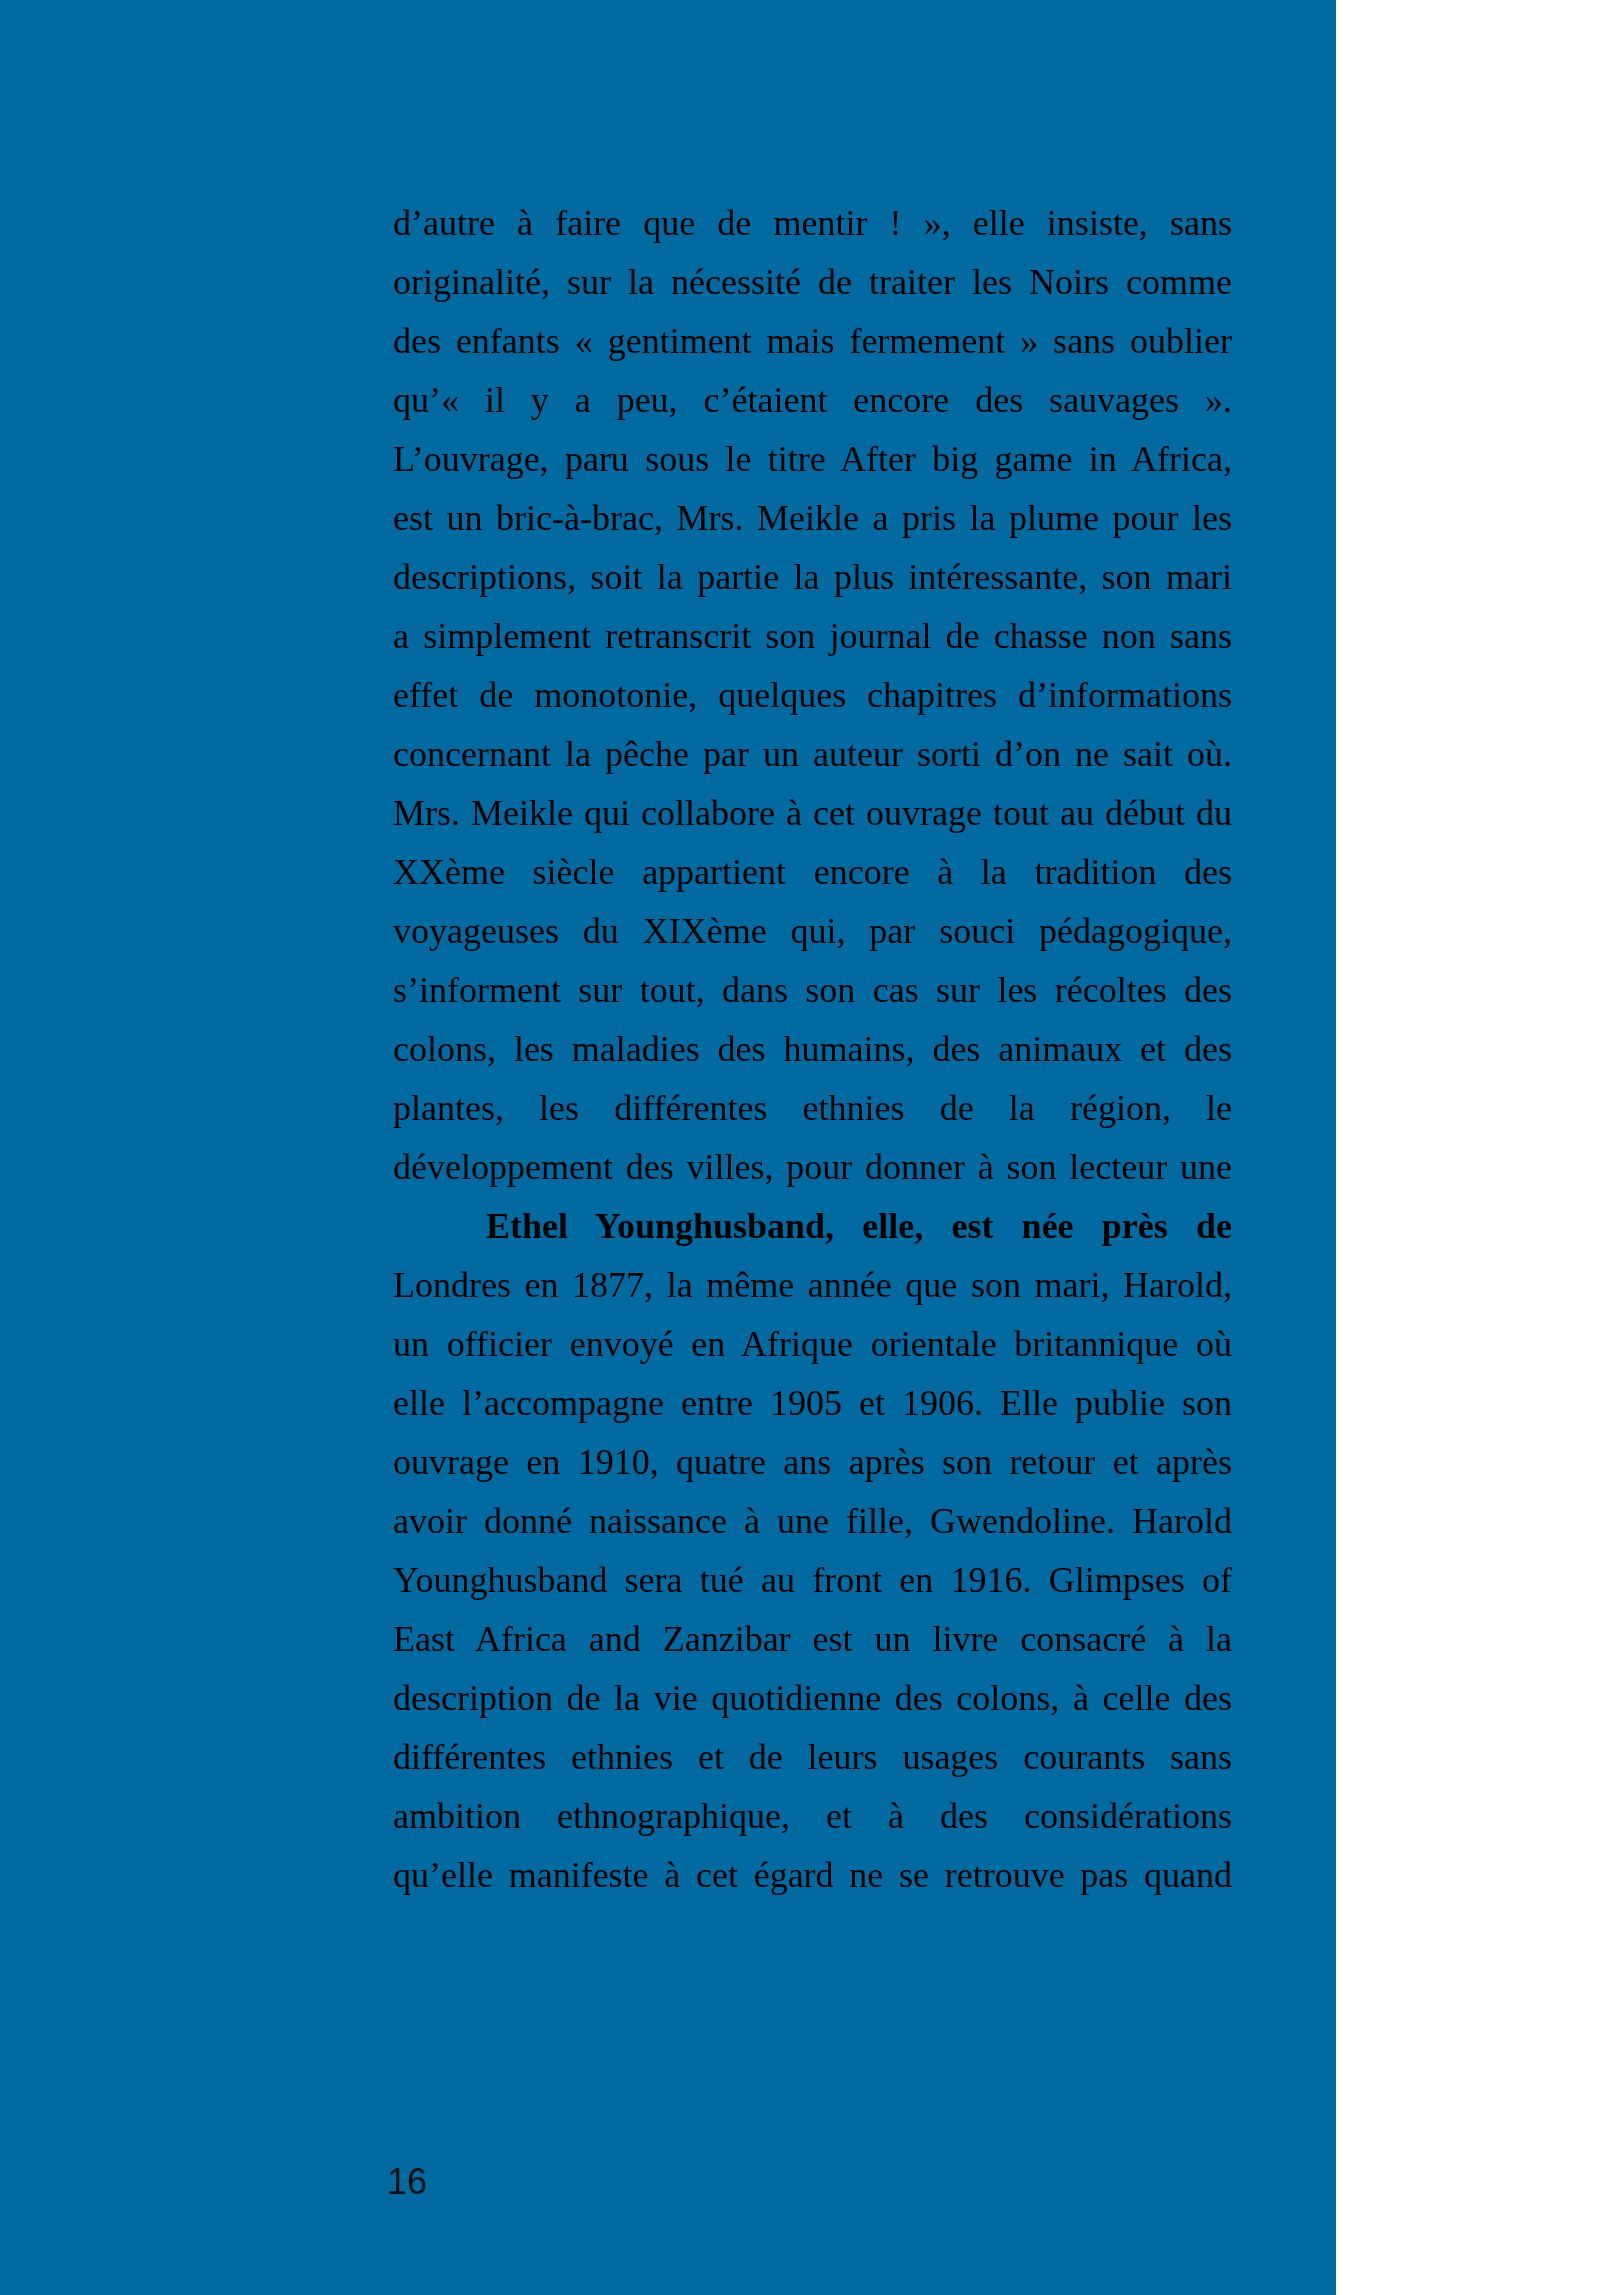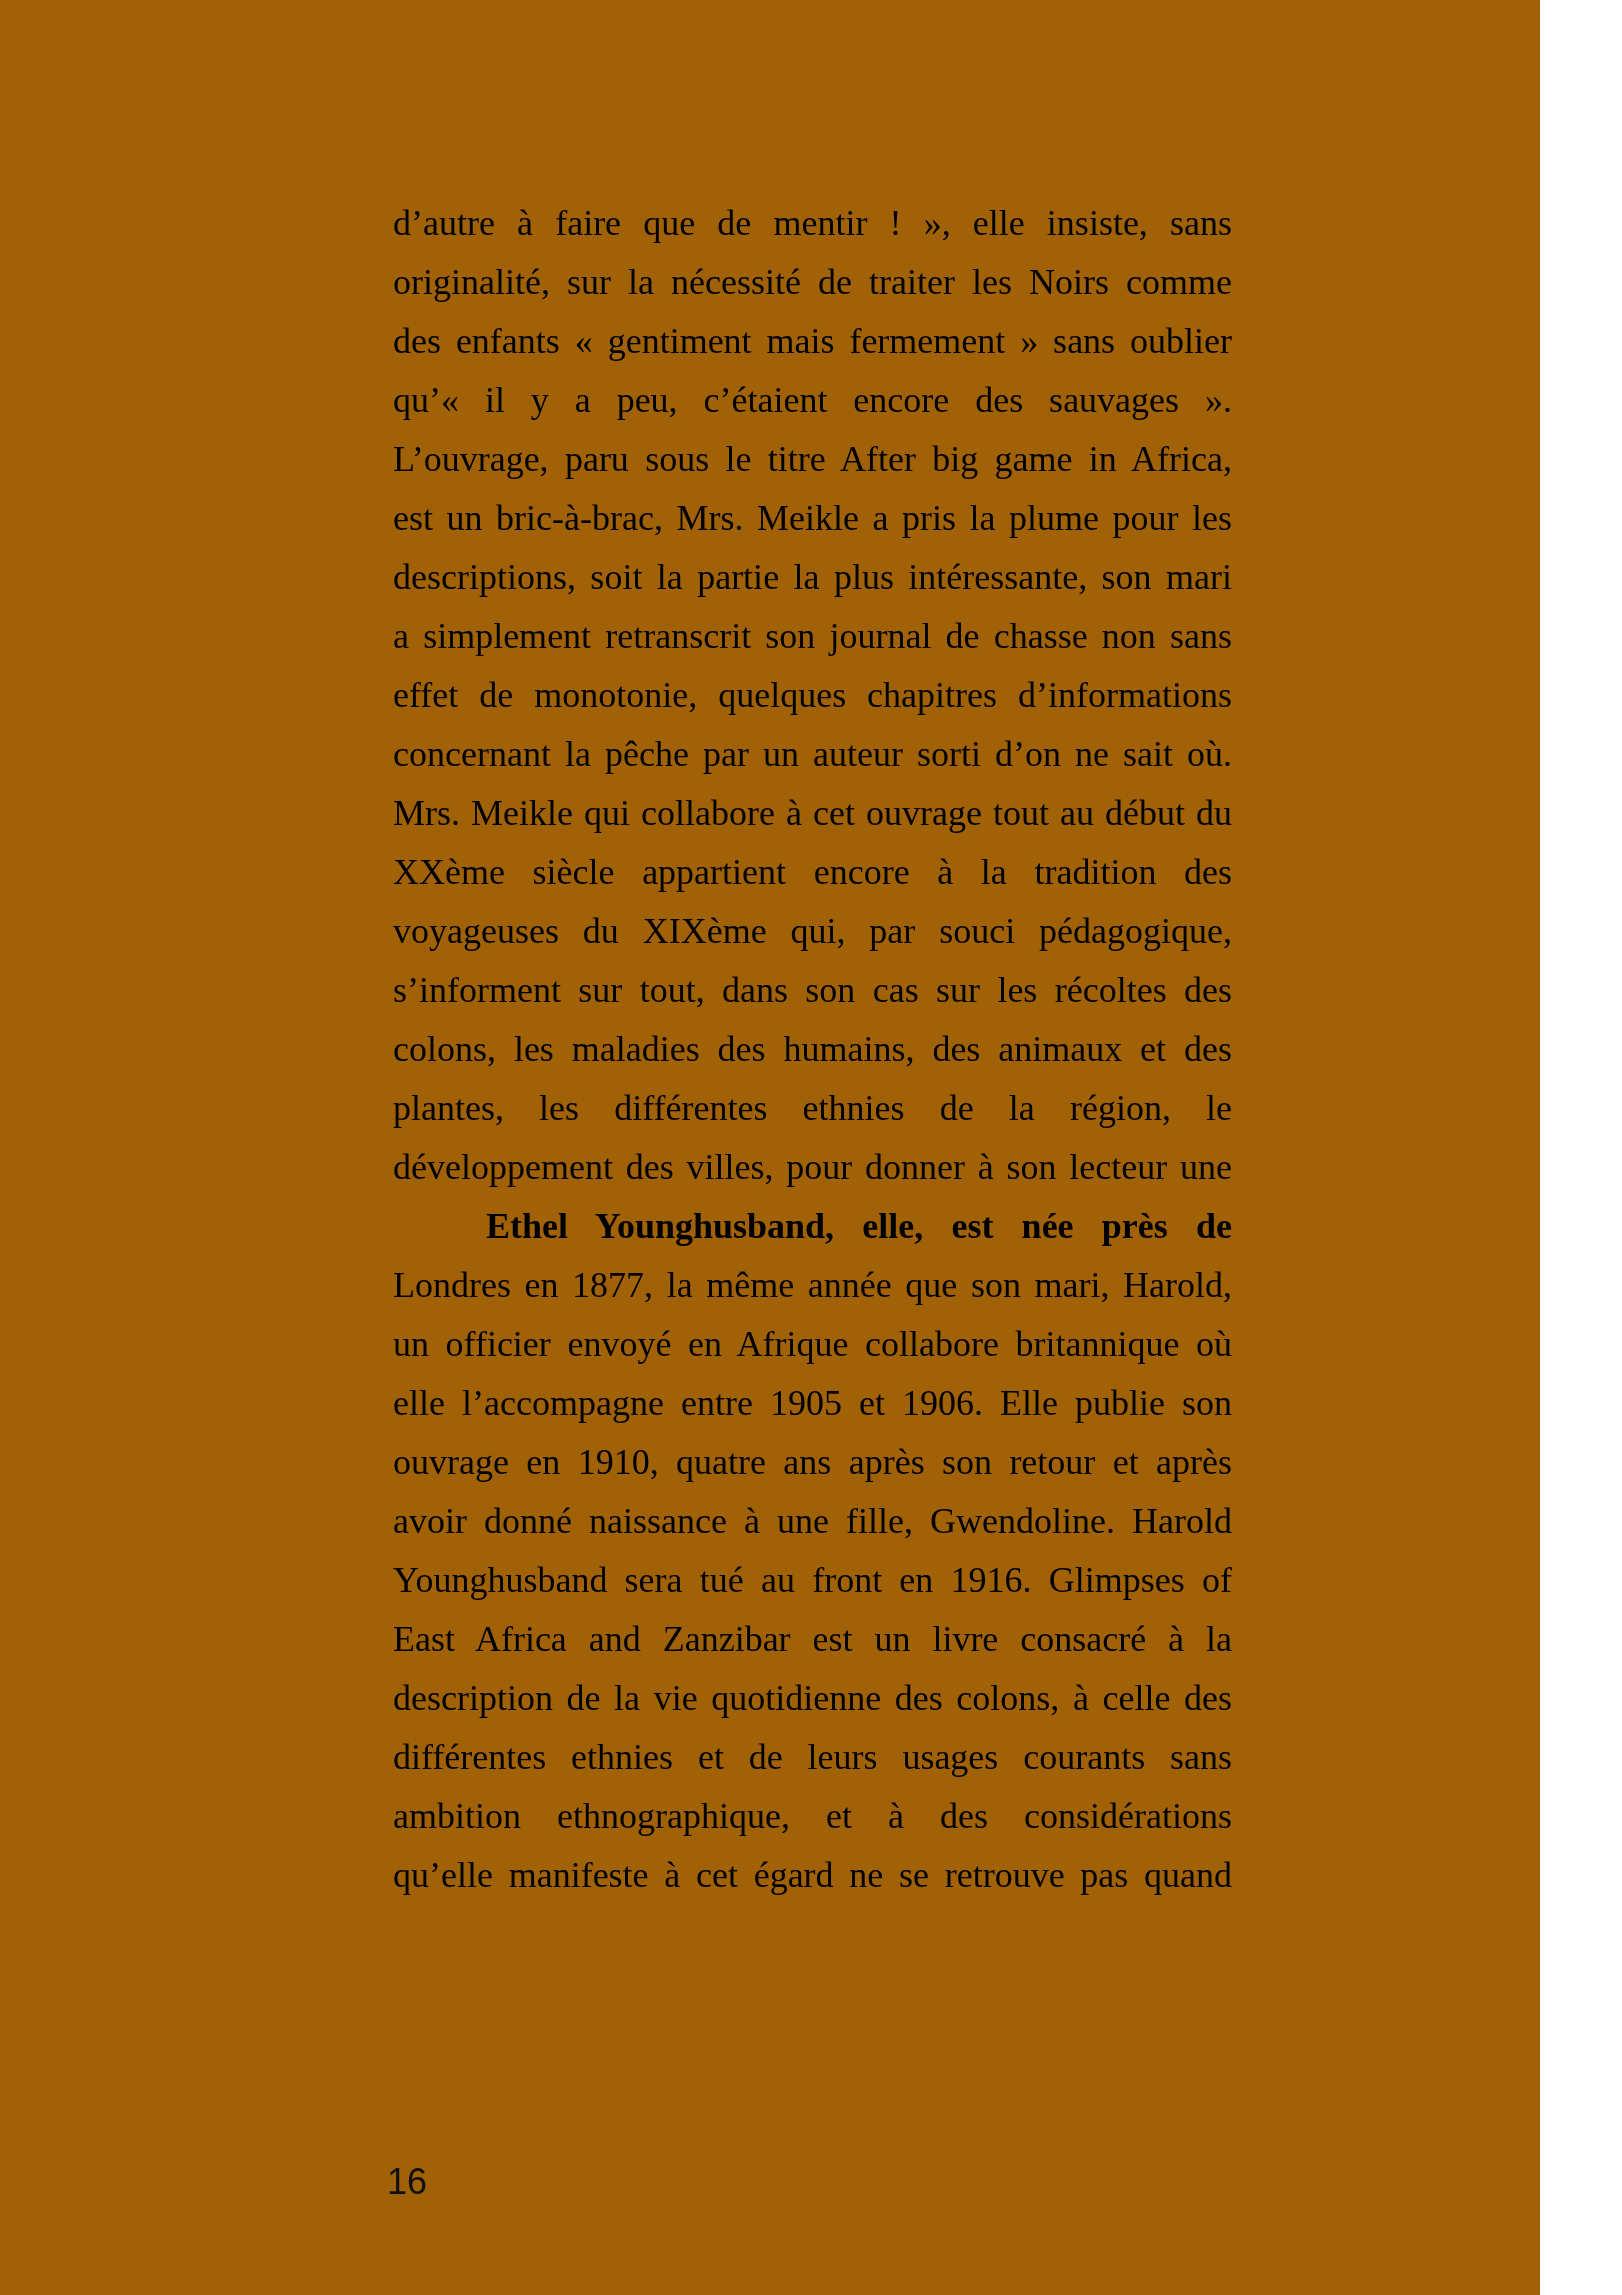--- a/index.html
+++ b/index.html
@@ -2,23 +2,23 @@
 <html style="font-size:10.5px"><head>
 <meta charset="utf-8">
 <style>
   html, body {
     margin: 0;
     padding: 0;
     background: #ffffff;
   }
   .page {
     position: relative;
-    width: 1540px;
+    width: 1336px;
     height: 2295px;
-    background: #a16207;
+    background: #0369a1;
     overflow: hidden;
     font-family: "Liberation Serif", "DejaVu Serif", serif;
     color: #000000;
   }
   .text-block {
     position: absolute;
     left: 393px;
     top: 194px;
     width: 839px;
   }
@@ -67,21 +67,21 @@
       <div class="line"><span>concernant la pêche par un auteur sorti d’on ne sait où.</span></div>
       <div class="line"><span>Mrs. Meikle qui collabore à cet ouvrage tout au début du</span></div>
       <div class="line"><span>XXème siècle appartient encore à la tradition des</span></div>
       <div class="line"><span>voyageuses du XIXème qui, par souci pédagogique,</span></div>
       <div class="line"><span>s’informent sur tout, dans son cas sur les récoltes des</span></div>
       <div class="line"><span>colons, les maladies des humains, des animaux et des</span></div>
       <div class="line"><span>plantes, les différentes ethnies de la région, le</span></div>
       <div class="line"><span>développement des villes, pour donner à son lecteur une</span></div>
       <div class="line indent"><span>Ethel Younghusband, elle, est née près de</span></div>
       <div class="line"><span>Londres en 1877, la même année que son mari, Harold,</span></div>
-      <div class="line"><span>un officier envoyé en Afrique collabore britannique où</span></div>
+      <div class="line"><span>un officier envoyé en Afrique orientale britannique où</span></div>
       <div class="line"><span>elle l’accompagne entre 1905 et 1906. Elle publie son</span></div>
       <div class="line"><span>ouvrage en 1910, quatre ans après son retour et après</span></div>
       <div class="line"><span>avoir donné naissance à une fille, Gwendoline. Harold</span></div>
       <div class="line"><span>Younghusband sera tué au front en 1916. </span><span class="it">Glimpses of</span></div>
       <div class="line"><span class="it">East Africa and Zanzibar</span><span> est un livre consacré à la</span></div>
       <div class="line"><span>description de la vie quotidienne des colons, à celle des</span></div>
       <div class="line"><span>différentes ethnies et de leurs usages courants sans</span></div>
       <div class="line"><span>ambition ethnographique, et à des considérations</span></div>
       <div class="line"><span>qu’elle manifeste à cet égard ne se retrouve pas quand</span></div>
     </div>

